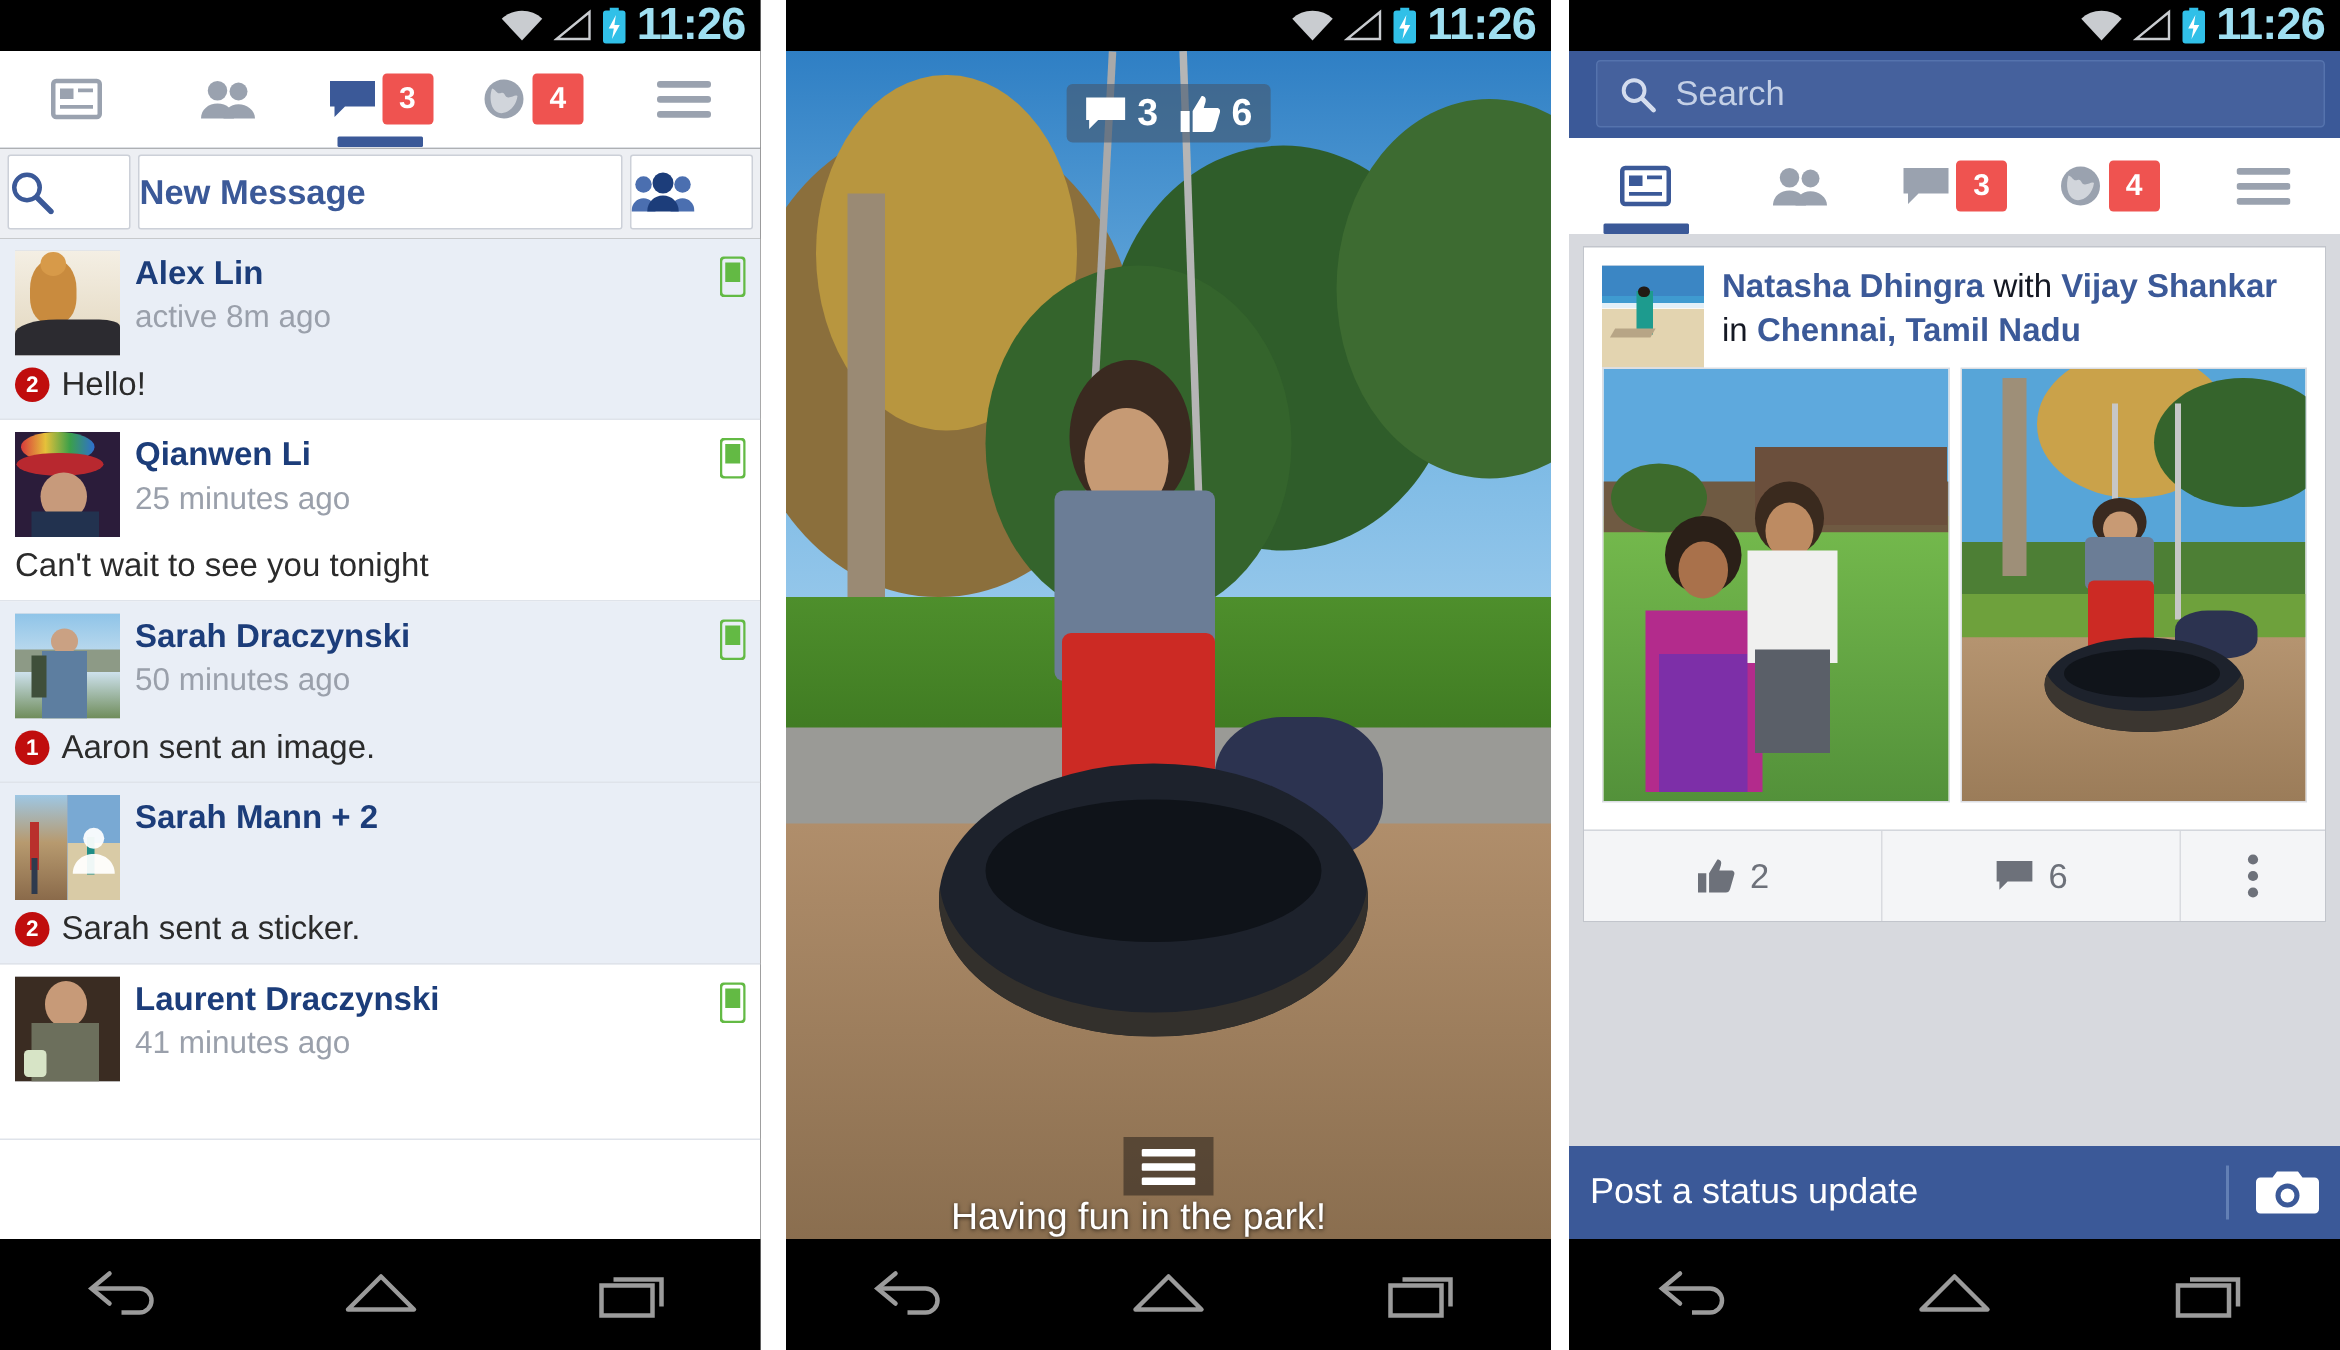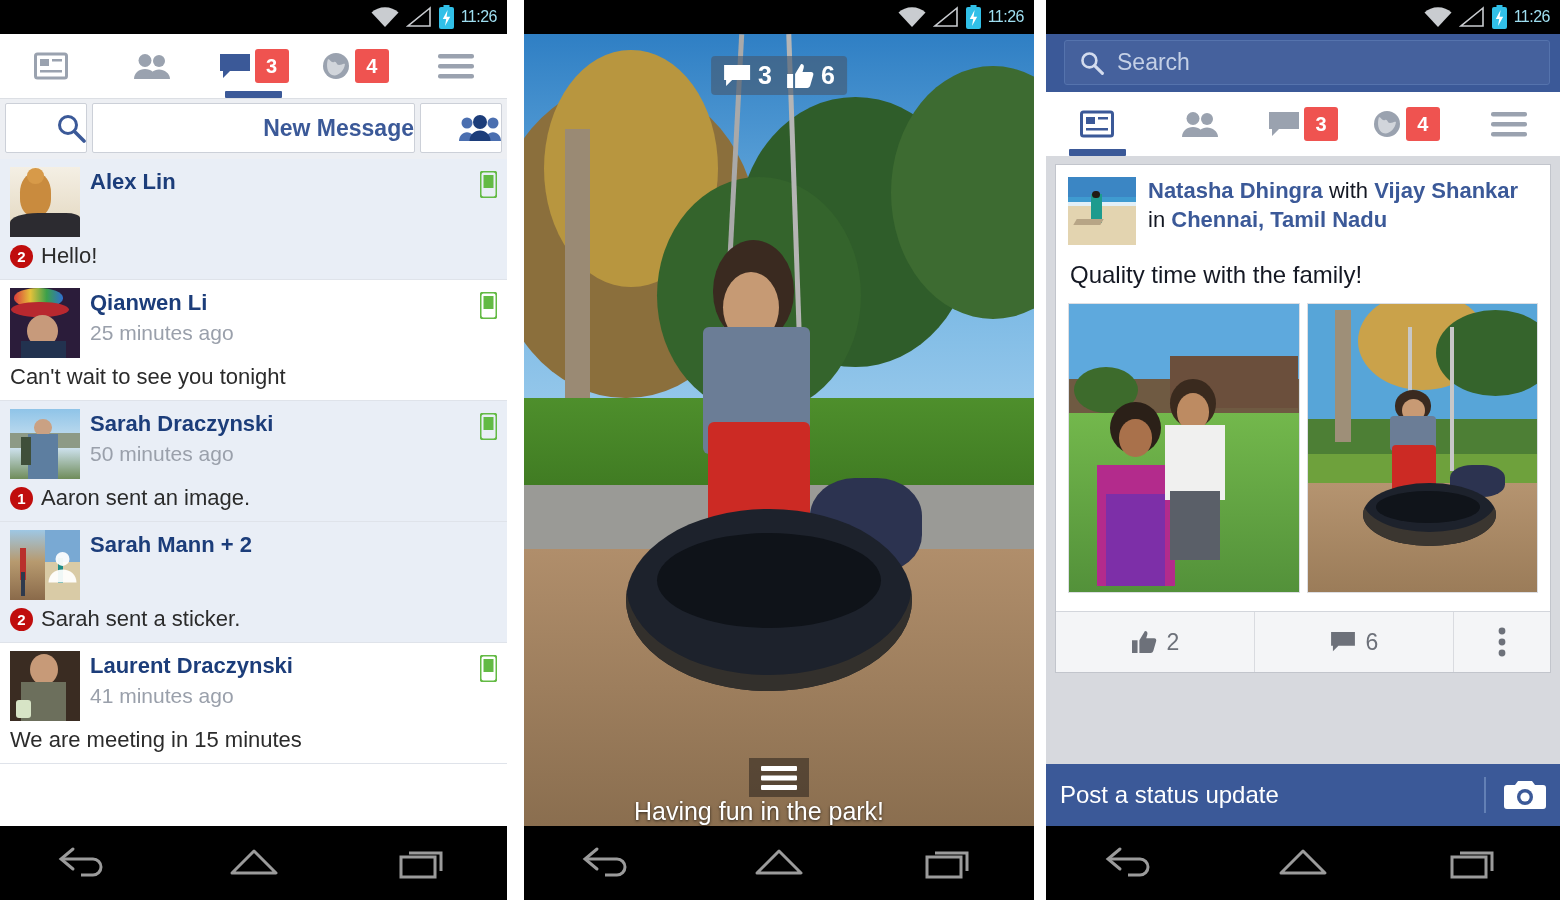--- a/index.html
+++ b/index.html
@@ -18,21 +18,21 @@
   .phone.mid    { width: 510px; background:#000; }
   .gap2         { width: 12px; background:#fff; height:900px; }
   .phone.right  { width: 514px; }
 
   
   .statusbar {
     height: 34px; background:#000; color:#8ad6ef;
     display:flex; align-items:center; justify-content:flex-end;
     padding-right:10px; gap:6px; flex: 0 0 34px;
   }
-  .statusbar .clock { font-size:16px; color:#9fdff1; letter-spacing:-0.5px; font-weight:400; }
+  .statusbar .clock { font-size:30px; color:#9fdff1; letter-spacing:-0.5px; font-weight:700; }
   .sb-ico { display:block; }
 
   
   .msg-header {
     height:58px; background:#3f5c9a; display:flex; align-items:center;
     position:relative; flex:0 0 58px; border-bottom:1px solid #2e4a86;
   }
   .msg-header .title {
     flex:1; text-align:center; color:#fff; font-size:24px; font-weight:bold;
     letter-spacing:.2px; padding-left:58px;
@@ -53,21 +53,21 @@
     background:#ef5350; color:#fff; font-size:20px; font-weight:bold;
     min-width:34px; height:34px; border-radius:3px; display:flex;
     align-items:center; justify-content:center; padding:0 6px;
   }
   .tabbar-sep { height:1px; background:#dcdfe4; }
 
   
   .actionrow { display:flex; gap:5px; padding:4px 5px 6px 5px; background:#edeff3; flex:0 0 60px; }
   .act-btn {
     background:#fff; border:1px solid #ccd0d8; border-radius:2px;
-    display:flex; align-items:center; justify-content:flex-end; height:100%;
+    display:flex; align-items:center; justify-content:flex-start; height:100%;
   }
   .act-search { width:82px; }
   .act-new { flex:1; color:#3b5998; font-size:23px; font-weight:bold; }
   .act-group { width:82px; }
 
   
   .convlist { flex:1; overflow:hidden; background:#fff; }
   .conv {
     position:relative; padding:8px 10px 10px 10px; border-bottom:1px solid #dfe3ea;
     min-height:117px;
@@ -233,20 +233,21 @@
       <div class="conv unread">
         <div class="conv-top">
           <div class="avatar">
             <div style="position:absolute;inset:0;background:linear-gradient(#f4efe4,#e2d6bd)"></div>
             <div class="ph-blob" style="left:14%;top:8%;width:44%;height:62%;background:#c98b3e;border-radius:45% 45% 40% 40%"></div>
             <div class="ph-blob" style="left:24%;top:2%;width:24%;height:22%;background:#d79a49"></div>
             <div style="position:absolute;left:0;bottom:0;width:100%;height:34%;background:#2c2b30;border-radius:40% 20% 0 0"></div>
           </div>
           <div class="conv-meta">
             <div class="conv-name">Alex Lin</div>
+            <div class="conv-time">active 8m ago</div>
           </div>
         </div>
         <div class="conv-snippet">
           <span class="unread-badge">2</span>
           <span>Hello!</span>
         </div>
         <svg class="mobile-ico" width="17" height="27" viewBox="0 0 17 27">
             <rect x="0.5" y="0.5" width="16" height="26" rx="3" fill="none" stroke="#63ba44" stroke-width="2"></rect>
             <rect x="3.5" y="4" width="10" height="13" fill="#63ba44"></rect>
           </svg>
@@ -333,23 +334,20 @@
             <div style="position:absolute;inset:0;background:#3a2c22"></div>
             <div class="ph-blob" style="left:28%;top:4%;width:40%;height:44%;background:#c79a78"></div>
             <div style="position:absolute;left:16%;top:44%;width:64%;height:56%;background:#6c6f5c"></div>
             <div style="position:absolute;left:8%;bottom:4%;width:22%;height:26%;background:#d7e4c6;border-radius:3px"></div>
           </div>
           <div class="conv-meta">
             <div class="conv-name">Laurent Draczynski</div>
             <div class="conv-time">41 minutes ago</div>
           </div>
         </div>
-        <div class="conv-snippet">
-          <span>We are meeting in 15 minutes</span>
-        </div>
         <svg class="mobile-ico" width="17" height="27" viewBox="0 0 17 27">
             <rect x="0.5" y="0.5" width="16" height="26" rx="3" fill="none" stroke="#63ba44" stroke-width="2"></rect>
             <rect x="3.5" y="4" width="10" height="13" fill="#63ba44"></rect>
           </svg>
       </div>
     </div>
 
     <div class="navbar">
       <svg width="56" height="40" viewBox="0 0 56 40">
           <path d="M6 16h30a8 8 0 0 1 0 16H24" fill="none" stroke="#9b9b9b" stroke-width="3"></path>
@@ -541,21 +539,20 @@
             <div class="story">
               <span class="who">Natasha Dhingra</span>
               <span>with</span>
               <span class="who">Vijay Shankar</span>
               <span>in</span>
               <span class="who">Chennai, Tamil Nadu</span>
             </div>
           </div>
         </div>
 
-        <div class="card-msg">Quality time with the family!</div>
 
         <div class="photo-grid">
           <div class="grid-photo">
             <div style="position:absolute;inset:0;background:linear-gradient(#5ea9dd 0 34%,#7fbf4a 34%)"></div>
             <div style="position:absolute;left:0;right:0;top:26%;height:12%;background:#6f5a42"></div>
             <div style="position:absolute;left:44%;top:18%;width:56%;height:18%;background:#6b4f3c"></div>
             <div style="position:absolute;left:2%;top:22%;width:28%;height:16%;background:#3d6b2c;border-radius:50%"></div>
             <div style="position:absolute;left:0;bottom:0;width:100%;height:62%;background:linear-gradient(#73b84c,#53913a)"></div>
             <div class="ph-blob" style="left:18%;top:34%;width:22%;height:18%;background:#2b2018"></div>
             <div class="ph-blob" style="left:22%;top:40%;width:14%;height:13%;background:#a9714b"></div>

